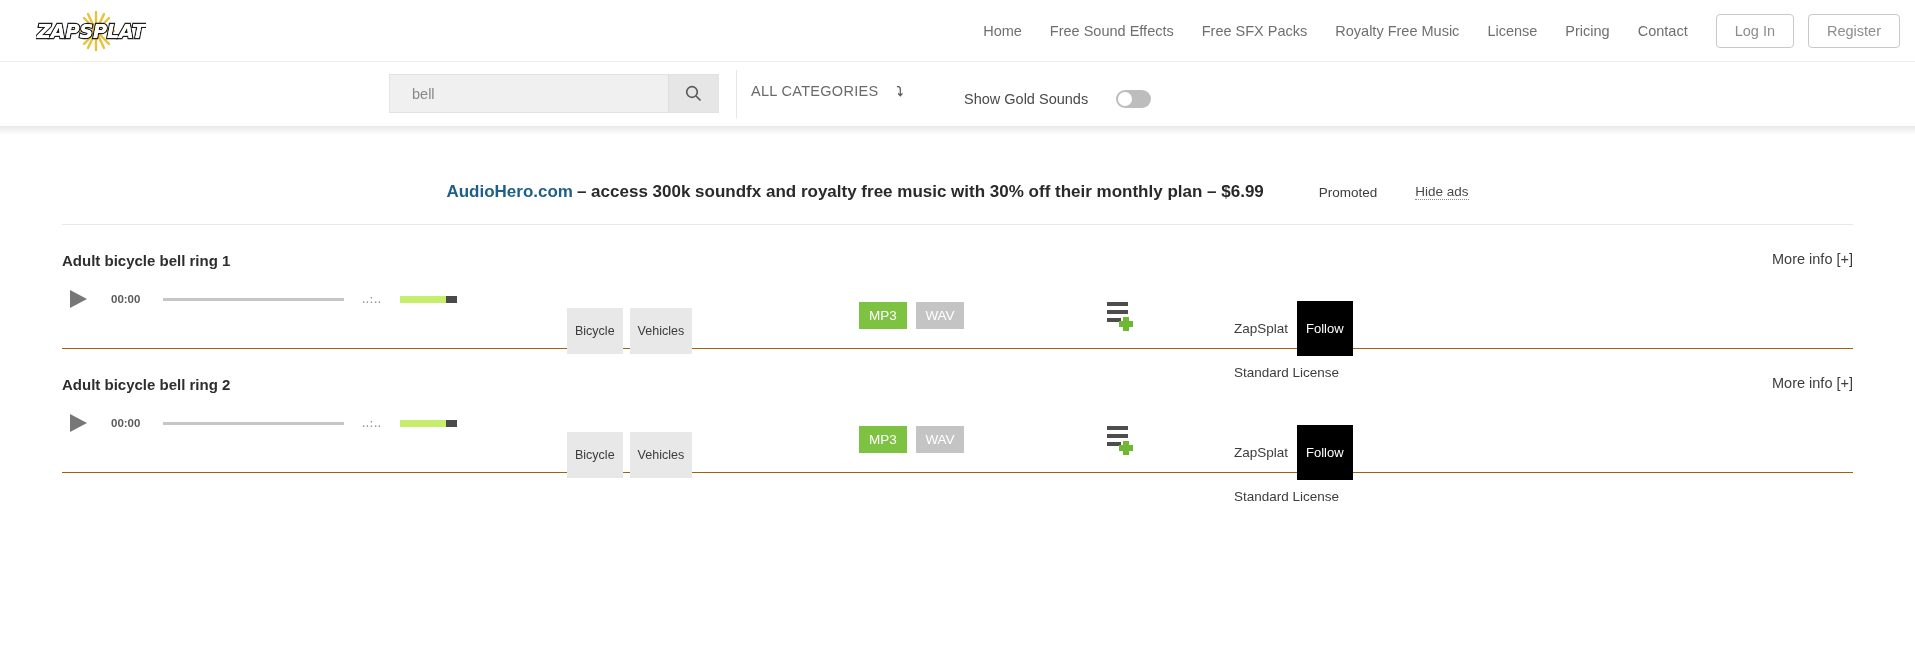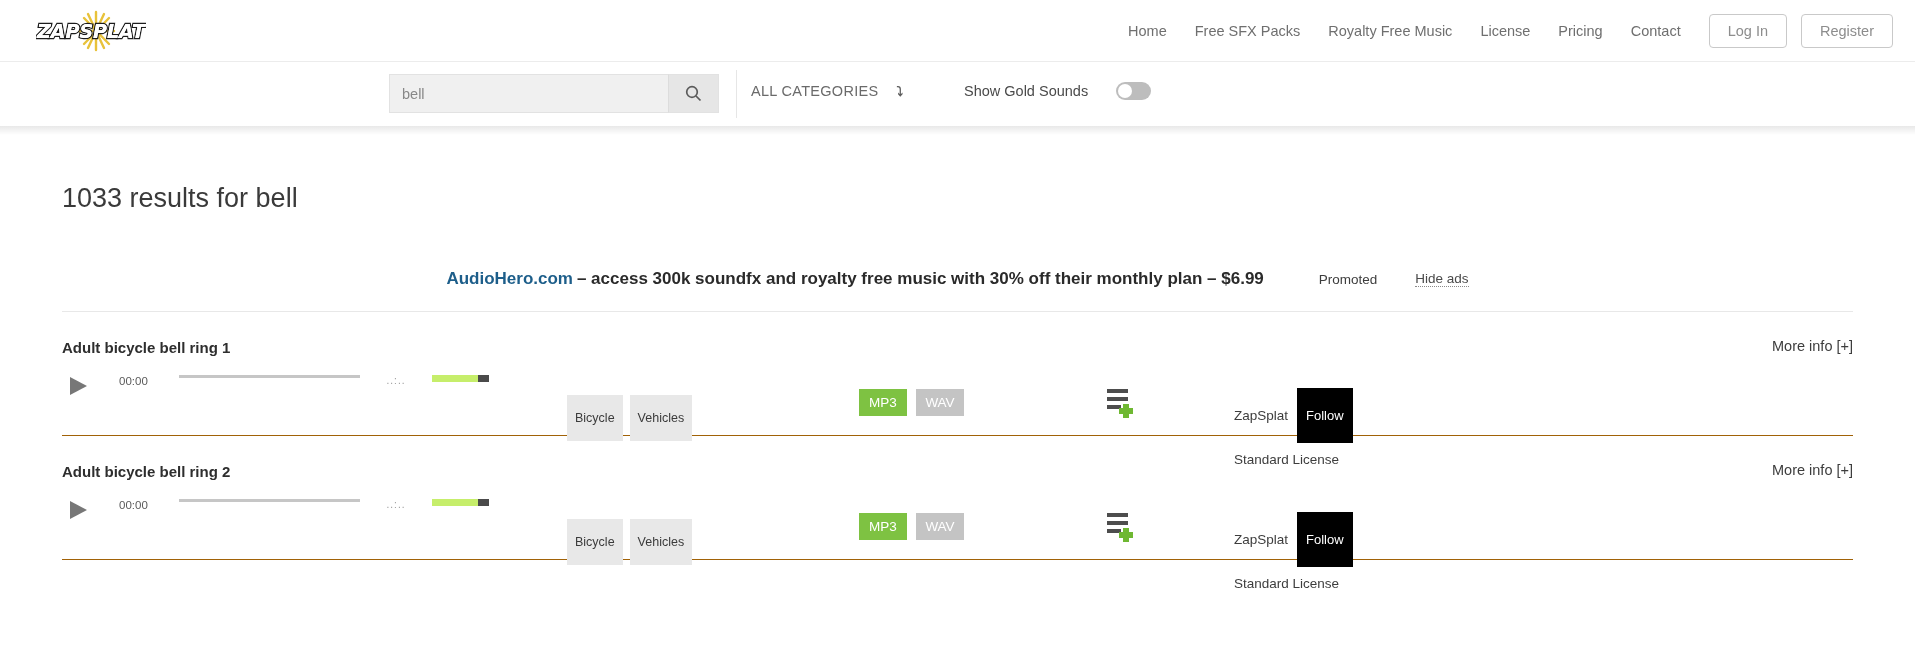--- a/index.html
+++ b/index.html
@@ -25,21 +25,21 @@
   .logo {
     position: absolute;
     left: 36px;
     top: 10px;
     width: 110px;
     height: 42px;
   }
 
   .nav {
     position: absolute;
-    right: 22px;
+    right: 15px;
     top: 0;
     height: 62px;
     display: flex;
     align-items: center;
     gap: 0px;
   }
   .nav-link {
     font-size: 14.5px;
     color: #6f6f6f;
     text-decoration: none;
@@ -78,21 +78,21 @@
     width: 330px;
   }
   .search-input {
     width: 280px;
     height: 39px;
     border: 1px solid #e2e2e2;
     border-right: none;
     background: #f0f0f0;
     font-size: 14.5px;
     color: #888888;
-    padding: 0 12px;
+    padding: 0 22px;
     outline: none;
     font-family: "Liberation Sans", sans-serif;
   }
   .search-btn {
     width: 51px;
     height: 39px;
     background: #e6e6e6;
     border: 1px solid #e2e2e2;
     border-left: 1px solid #dcdcdc;
     display: flex;
@@ -126,21 +126,21 @@
   }
   .chevron {
     color: #5d5d5d;
     font-size: 13px;
     font-weight: bold;
   }
 
   .gold {
     position: absolute;
     left: 964px;
-    top: 20px;
+    top: 28px;
     display: flex;
     align-items: center;
     gap: 28px;
     text-align: right;
   }
   .gold-label {
     font-size: 14.5px;
     color: #4a4a4a;
   }
   .toggle {
@@ -239,21 +239,23 @@
     right: 0;
     top: 26px;
     font-size: 14.5px;
     color: #3d3d3d;
     cursor: pointer;
   }
 
   
   .player {
     display: flex;
-    gap: 16px;
+    align-items: center;
+    gap: 8px;
+    font-weight: bold;
   }
   .play-btn {
     width: 22px;
     height: 22px;
     margin-left: 5px;
     margin-right: 14px;
     cursor: pointer;
     flex: none;
   }
   .time {
@@ -385,20 +387,21 @@
         <line x1="52" y1="4" x2="68" y2="38"></line>
         <line x1="68" y1="4" x2="52" y2="38"></line>
       </g>
       <text x="55" y="28" text-anchor="middle" font-family="'DejaVu Sans', sans-serif" font-size="19" font-weight="bold" font-style="italic" fill="#ffffff" stroke="#1c1c1c" stroke-width="2.6" paint-order="stroke">ZAPSPLAT</text>
       <text x="55" y="28" text-anchor="middle" font-family="'DejaVu Sans', sans-serif" font-size="19" font-weight="bold" font-style="italic" fill="#ffffff">ZAPSPLAT</text>
     </svg>
   </div>
 
   <div class="nav">
     <a class="nav-link">Home</a>
+    <a class="nav-link">Free Sound Effects</a>
     <a class="nav-link">Free SFX Packs</a>
     <a class="nav-link">Royalty Free Music</a>
     <a class="nav-link">License</a>
     <a class="nav-link">Pricing</a>
     <a class="nav-link">Contact</a>
     <button class="nav-btn">Log In</button>
     <button class="nav-btn">Register</button>
   </div>
 </div>
 
@@ -425,21 +428,20 @@
     <span class="gold-label">Show Gold Sounds</span>
     <div class="toggle">
       <div class="toggle-knob"></div>
     </div>
   </div>
 </div>
 <div class="header-shadow"></div>
 
 <div class="content">
 
-  <h1 class="results-title">1033 results for bell</h1>
 
   <div class="promo">
     <div class="promo-inner">
       <a class="promo-link">AudioHero.com</a>
       <span class="promo-text">– access 300k soundfx and royalty free music with 30% off their monthly plan – $6.99</span>
     </div>
     <span class="promo-tag">Promoted</span>
     <span class="promo-hide">Hide ads</span>
   </div>
 

